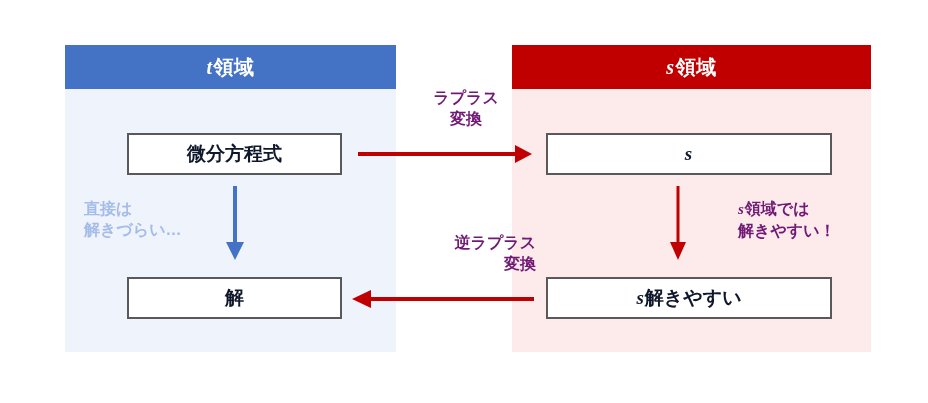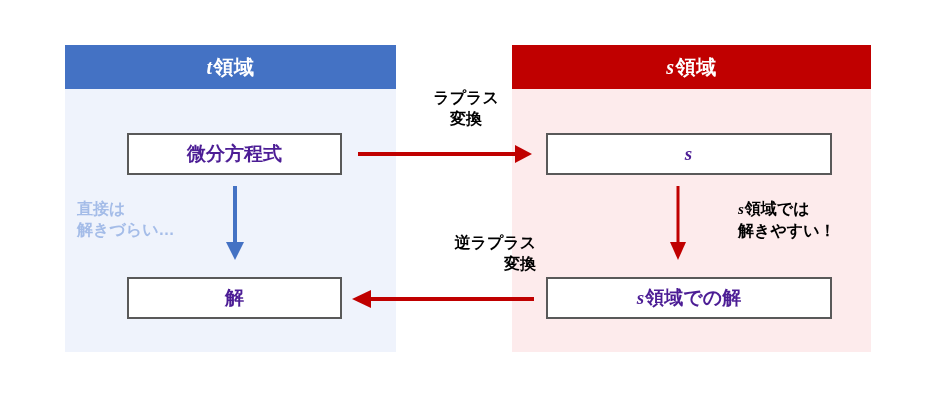--- a/index.html
+++ b/index.html
@@ -71,21 +71,21 @@
 
   
   .node-box {
     position: absolute;
     background: #FFFFFF;
     border: 2px solid #595959;
     display: flex;
     align-items: center;
     justify-content: center;
     font-size: 19px;
-    color: #4c1d95;
+    color: #0f172a;
     box-sizing: border-box;
     font-weight: 600;
   }
 
   #box-diffeq {
     left: 127px;
     top: 133px;
     width: 215px;
     height: 42px;
   }
@@ -140,22 +140,22 @@
   }
 
   
   .label {
     position: absolute;
     font-size: 16px;
     line-height: 1.33;
     font-weight: bold;
     white-space: pre-line;
   }
-  .label.red  { color: #000000; }
-  .label.blue { color: #A4BCE8; }
+  .label.red  { color: #701a75; }
+  .label.blue { color: #A4BCE8; margin-left: 7px; }
 
   #label-laplace {
     left: 406px;
     top: 87px;
     width: 120px;
     text-align: center;
   }
   #label-inverse-laplace {
     left: 392px;
     top: 232px;
@@ -205,21 +205,21 @@
   <div class="node-box" id="box-solution">
     <span>解</span>
   </div>
 
   <div class="node-box" id="box-s-diffeq">
     <span class="domain-var">s</span>
   </div>
 
   <div class="node-box" id="box-s-solution">
     <span class="domain-var">s</span>
-      <span>領域での解</span>
+      <span>解きやすい</span>
   </div>
 
   <svg class="arrow-svg" id="arrow-laplace" viewBox="0 0 174 24">
     <line x1="0" y1="12" x2="157" y2="12" stroke="#C00000" stroke-width="4"></line>
     <polygon points="157,3 174,12 157,21" fill="#C00000"></polygon>
   </svg>
 
   <svg class="arrow-svg" id="arrow-inverse-laplace" viewBox="0 0 182 24">
     <line x1="182" y1="12" x2="19" y2="12" stroke="#C00000" stroke-width="4"></line>
     <polygon points="19,3 0,12 19,21" fill="#C00000"></polygon>

